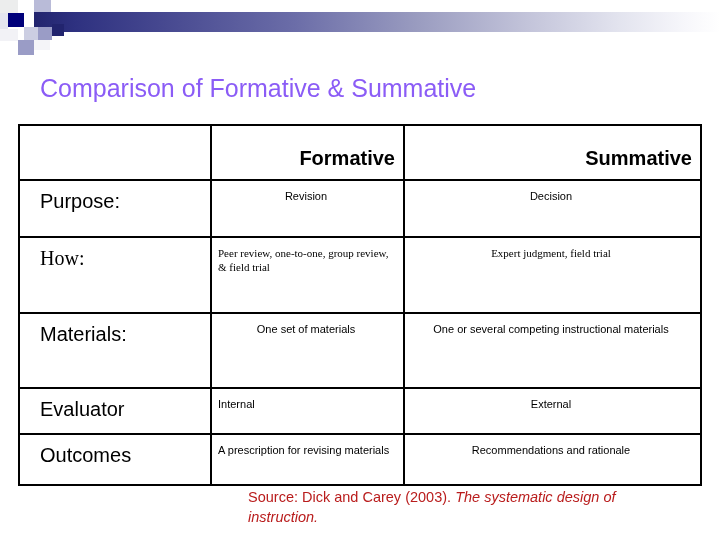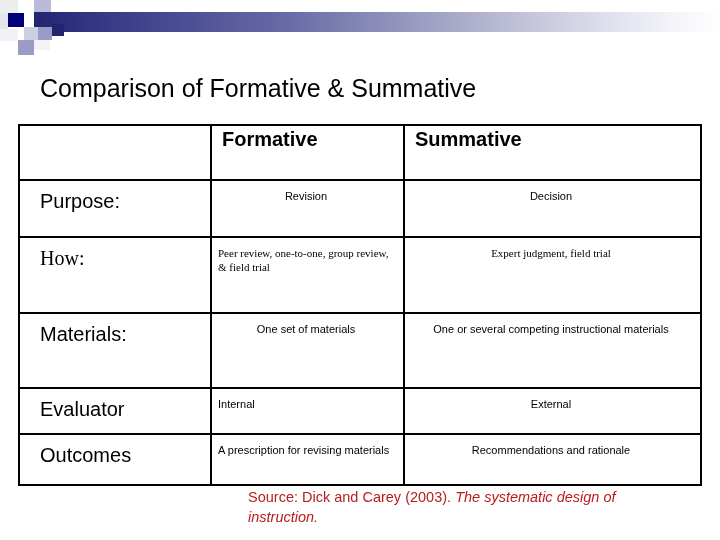--- a/index.html
+++ b/index.html
@@ -47,21 +47,21 @@
 
   
   #slide-title {
     position: absolute;
     left: 40px;
     top: 74px;
     width: 640px;
     font-size: 25px;
     font-weight: normal;
     letter-spacing: 0px;
-    color: #000000;
+    color: #8b5cf6;
     white-space: nowrap;
   }
 
   
   #comparison-table {
     position: absolute;
     left: 18px;
     top: 124px;
     width: 682px;
     border-collapse: collapse;
@@ -74,21 +74,22 @@
   }
   col.c-label { width: 192px; }
   col.c-form  { width: 193px; }
   col.c-summ  { width: 297px; }
 
   
   tr.head-row td { height: 53px; }
   .head-text {
     font-size: 20px;
     font-weight: bold;
-    padding: 2px 8px 0 10px;
+    padding: 21px 8px 0 10px;
+    text-align: right;
   }
 
   
   .row-label {
     font-size: 20px;
     font-weight: normal;
     padding: 9px 8px 0 20px;
     text-align: left;
     line-height: 1.15;
   }

